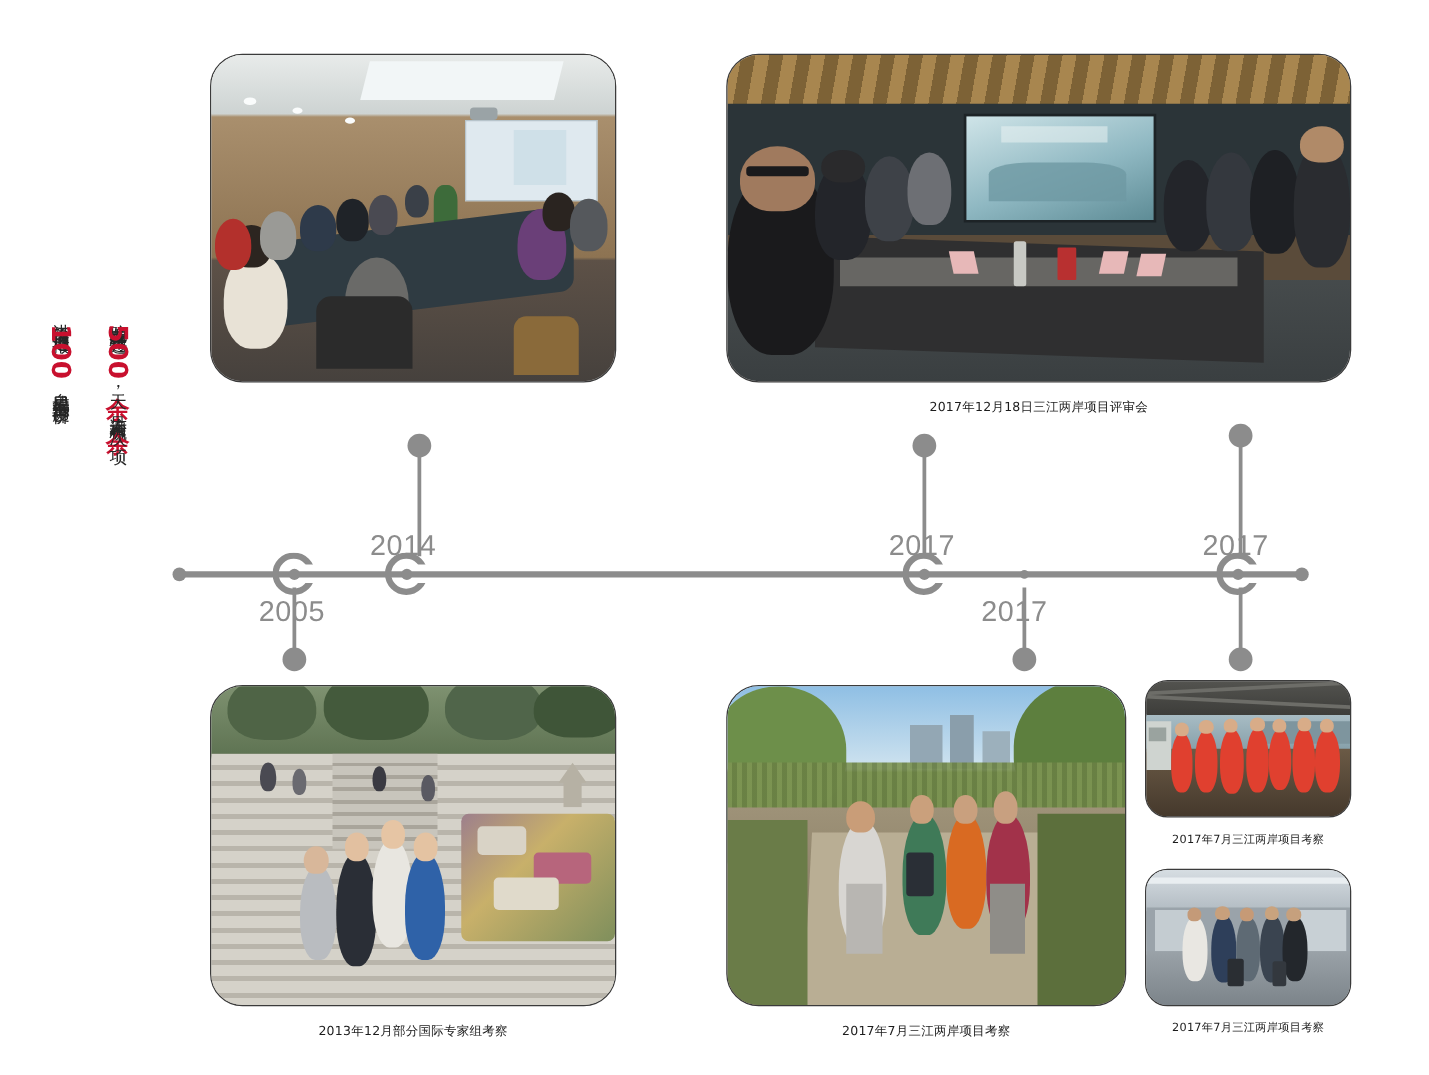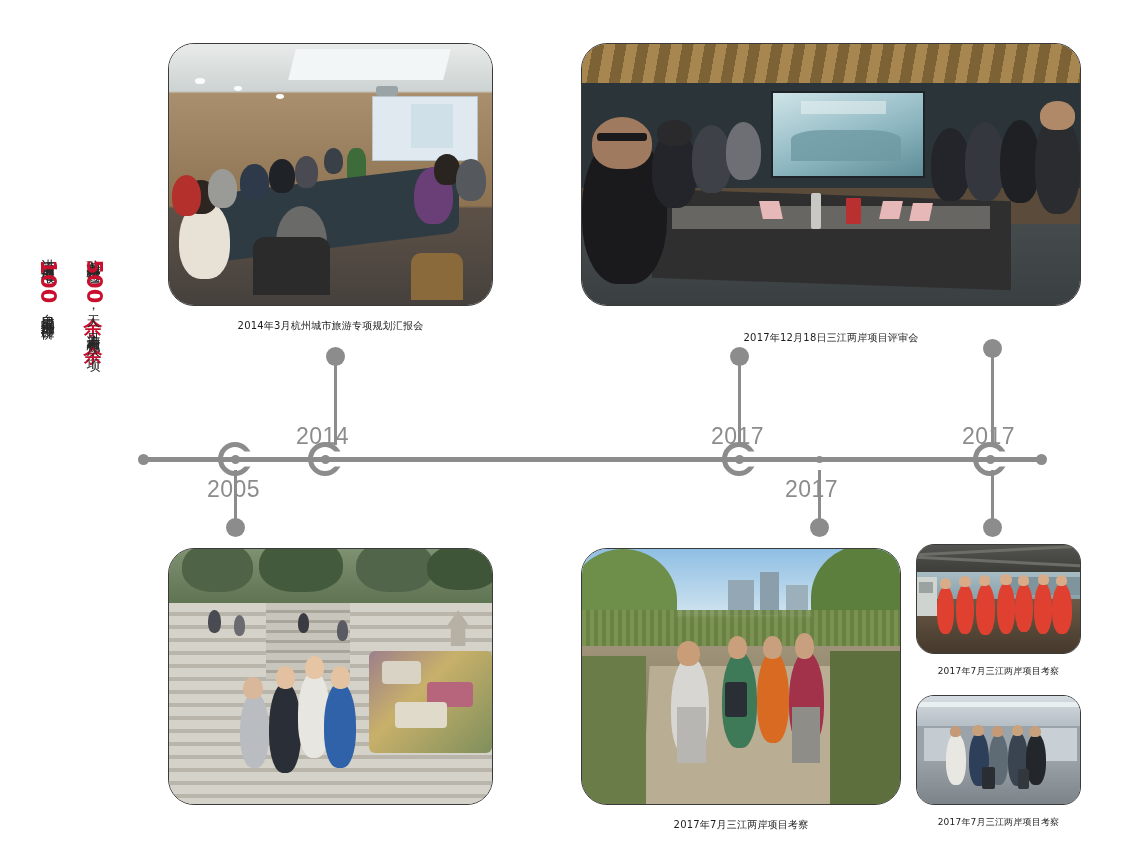--- a/index.html
+++ b/index.html
@@ -240,21 +240,20 @@
         <div class="blob" style="left:33%;top:62%;width:16%;height:28%;background:#6a6a68;"></div>
         <div class="blob" style="left:48%;top:40%;width:6%;height:10%;background:#3a4048;"></div>
         <div class="blob" style="left:76%;top:47%;width:12%;height:22%;background:#6a3f78;"></div>
         <div class="blob" style="left:82%;top:42%;width:8%;height:12%;background:#2a2420;"></div>
         <div class="blob" style="left:89%;top:44%;width:9%;height:16%;background:#55585c;"></div>
         <div class="rect" style="left:26%;top:74%;width:24%;height:22%;background:#2b2b2b;border-radius:12px 12px 0 0;"></div>
         <div class="rect" style="left:75%;top:80%;width:16%;height:18%;background:#8a6a3a;border-radius:10px 10px 0 0;"></div>
       </div>
 
     </div>
-    <div class="cap" style="width:325px;margin-top:13px;">2014年3月杭州城市旅游专项规划汇报会</div>
   </div>
 
   <div class="card" style="left:581px;top:43px;">
     <div class="photo" style="width:500px;height:263px;">
       <div class="scene mrB">
         <div class="rect" style="left:0;top:0;width:100%;height:17%;background:repeating-linear-gradient(100deg,#a8864f 0 11px,#7d6236 11px 22px);"></div>
         <div class="rect" style="left:0;top:15%;width:100%;height:45%;background:#2b3438;"></div>
         <div class="rect" style="left:38%;top:18%;width:30%;height:32%;background:linear-gradient(160deg,#cfe4e8,#8fb8c2 55%,#5e8c96);border:2px solid #1d2326;"></div>
         <div class="rect" style="left:44%;top:22%;width:17%;height:5%;background:#e9f2f3;opacity:.55;"></div>
         <div class="rect" style="left:42%;top:33%;width:22%;height:12%;background:#6e98a2;opacity:.8;border-radius:30% 30% 0 0;"></div>
@@ -274,21 +273,21 @@
         <div class="blob" style="left:91%;top:27%;width:9%;height:38%;background:#2a2c30;"></div>
         <div class="blob" style="left:92%;top:22%;width:7%;height:11%;background:#b08a68;"></div>
         <div class="rect" style="left:46%;top:57%;width:2%;height:14%;background:#c8c9c4;border-radius:2px;"></div>
         <div class="rect" style="left:53%;top:59%;width:3%;height:10%;background:#b83030;border-radius:1px;"></div>
         <div class="rect" style="left:60%;top:60%;width:4%;height:7%;background:#e7b8b8;transform:skewX(-12deg);"></div>
         <div class="rect" style="left:66%;top:61%;width:4%;height:7%;background:#e7b8b8;transform:skewX(-12deg);"></div>
         <div class="rect" style="left:36%;top:60%;width:4%;height:7%;background:#e7b8b8;transform:skewX(12deg);"></div>
       </div>
 
     </div>
-    <div class="cap" style="width:500px;margin-top:25px;">2017年12月18日三江两岸项目评审会</div>
+    <div class="cap" style="width:500px;margin-top:13px;">2017年12月18日三江两岸项目评审会</div>
   </div>
 
   <div class="card" style="left:168px;top:548px;">
     <div class="photo" style="width:325px;height:257px;">
       <div class="scene outS">
         <div class="rect" style="left:0;top:0;width:100%;height:22%;background:linear-gradient(#7e9170,#5e7352);"></div>
         <div class="blob" style="left:4%;top:-3%;width:22%;height:20%;background:#4f6446;"></div>
         <div class="blob" style="left:28%;top:-5%;width:26%;height:22%;background:#445a3c;"></div>
         <div class="blob" style="left:58%;top:-4%;width:24%;height:21%;background:#50654a;"></div>
         <div class="blob" style="left:80%;top:-2%;width:22%;height:18%;background:#3f5538;"></div>
@@ -307,20 +306,21 @@
         <div class="blob" style="left:23%;top:50%;width:6%;height:9%;background:#d8b79a;"></div>
         <div class="blob" style="left:31%;top:52%;width:10%;height:36%;background:#2a2e36;"></div>
         <div class="blob" style="left:33%;top:46%;width:6%;height:9%;background:#e2c0a0;"></div>
         <div class="blob" style="left:40%;top:48%;width:10%;height:34%;background:#e8e6e0;"></div>
         <div class="blob" style="left:42%;top:42%;width:6%;height:9%;background:#e6c5a4;"></div>
         <div class="blob" style="left:48%;top:52%;width:10%;height:34%;background:#2f62a8;"></div>
         <div class="blob" style="left:50%;top:46%;width:6%;height:9%;background:#e4c3a2;"></div>
       </div>
 
     </div>
+    <div class="cap" style="width:325px;margin-top:13px;">2013年12月部分国际专家组考察</div>
   </div>
 
   <div class="card" style="left:581px;top:548px;">
     <div class="photo" style="width:320px;height:257px;">
       <div class="scene outR">
         <div class="rect" style="left:0;top:0;width:100%;height:26%;background:linear-gradient(#8fbfe4,#cfe3ef);"></div>
         <div class="rect" style="left:46%;top:12%;width:8%;height:14%;background:#93a7b4;"></div>
         <div class="rect" style="left:56%;top:9%;width:6%;height:17%;background:#8a9eab;"></div>
         <div class="rect" style="left:64%;top:14%;width:7%;height:12%;background:#9cb0bc;"></div>
         <div class="blob" style="left:-4%;top:0%;width:34%;height:40%;background:#6d8f4a;"></div>

